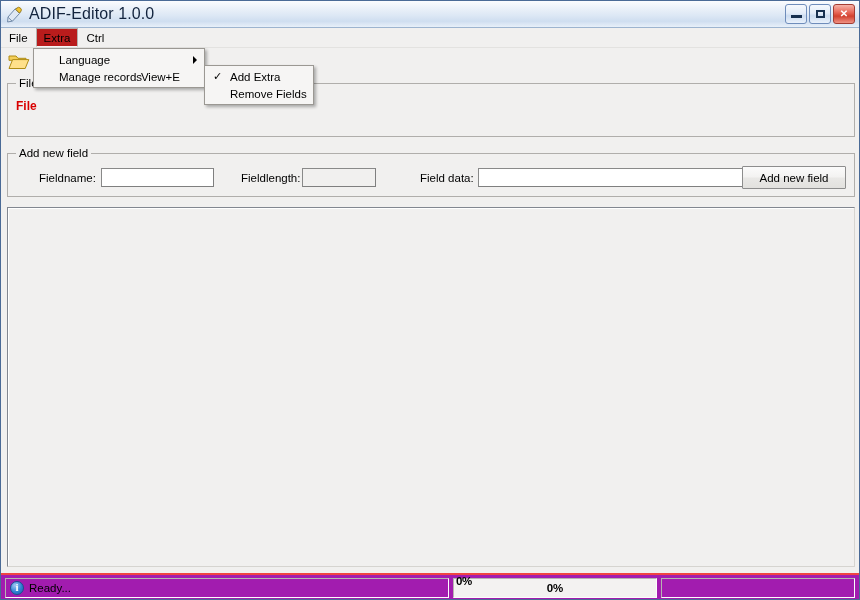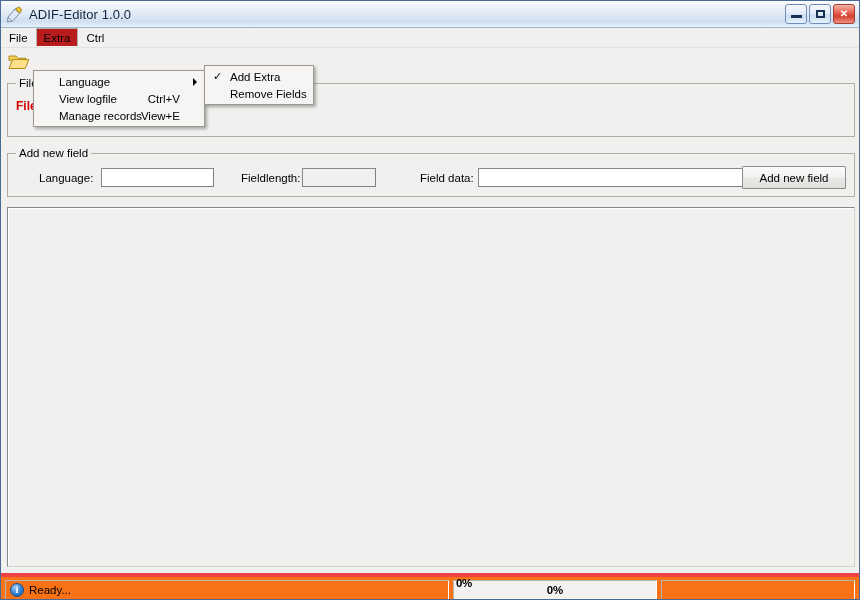--- a/index.html
+++ b/index.html
@@ -36,21 +36,21 @@
     box-sizing: border-box;
   }
   .app-icon {
     width: 18px;
     height: 17px;
     position: relative;
     margin-right: 5px;
     flex: none;
   }
   .title-text {
-    font-size: 13px;
+    font-size: 16px;
     color: #12233d;
     letter-spacing: 0.1px;
   }
   .winbuttons {
     position: absolute;
     right: 4px;
     top: 3px;
     display: flex;
     gap: 2px;
   }
@@ -245,22 +245,22 @@
   }
 
   
   #statusbar {
     position: absolute;
     left: 0;
     bottom: 0;
     width: 100%;
     height: 26px;
     box-sizing: border-box;
-    border-top: 4px solid #ef4444;
-    background: #f97316;
+    border-top: 2px solid #ef4444;
+    background: #a21caf;
   }
   .sb-panel {
     position: absolute;
     top: 3px;
     height: 20px;
     box-sizing: border-box;
     border: 1px solid #b6b4b0;
     border-right-color: #fcfcfc;
     border-bottom-color: #fcfcfc;
   }
@@ -337,21 +337,21 @@
   
   .menu {
     position: absolute;
     background: #f6f5f4;
     border: 1px solid #9b9893;
     box-shadow: 2px 2px 3px rgba(0,0,0,0.30);
     padding: 2px 0;
     z-index: 60;
     box-sizing: border-box;
   }
-  #menu-extra { left: 32px; top: 47px; width: 172px; margin-top: 22px; }
+  #menu-extra { left: 32px; top: 47px; width: 172px; }
   #menu-sub   { left: 203px; top: 64px; width: 110px; }
 
   .menu-item {
     position: relative;
     height: 17px;
     display: flex;
     align-items: center;
     font-size: 11.5px;
     color: #000;
     padding: 0 6px 0 25px;
@@ -429,21 +429,21 @@
   </div>
 
   <div class="groupbox" id="gb-file">
     <span class="gb-title">File</span>
     <span class="file-red">File</span>
   </div>
 
   <div class="groupbox" id="gb-addfield">
     <span class="gb-title">Add new field</span>
 
-    <span class="lbl" style="left:31px;">Language:</span>
+    <span class="lbl" style="left:31px;">Fieldname:</span>
     <input class="tinput" type="text" style="left: 93px; width: 113px;" value="">
 
     <span class="lbl" style="left:233px;">Fieldlength:</span>
     <input class="tinput disabled" type="text" style="left: 294px; width: 74px;" disabled="" value="">
 
     <span class="lbl" style="left:412px;">Field data:</span>
     <input class="tinput" type="text" style="left: 470px; width: 266px;" value="">
 
     <button class="btn" id="btn-addfield">Add new field</button>
   </div>
@@ -469,24 +469,20 @@
 
     <div class="sb-panel" id="sb-right"></div>
   </div>
 
   <div class="menu" id="menu-extra">
     <div class="menu-item">
       <span>Language</span>
       <span class="arrow"></span>
     </div>
     <div class="menu-item">
-      <span>View logfile</span>
-      <span class="shortcut">Ctrl+V</span>
-    </div>
-    <div class="menu-item">
       <span>Manage records</span>
       <span class="shortcut">View+E</span>
     </div>
   </div>
 
   <div class="menu" id="menu-sub">
     <div class="menu-item">
       <span class="check">✓</span>
       <span>Add Extra</span>
     </div>

